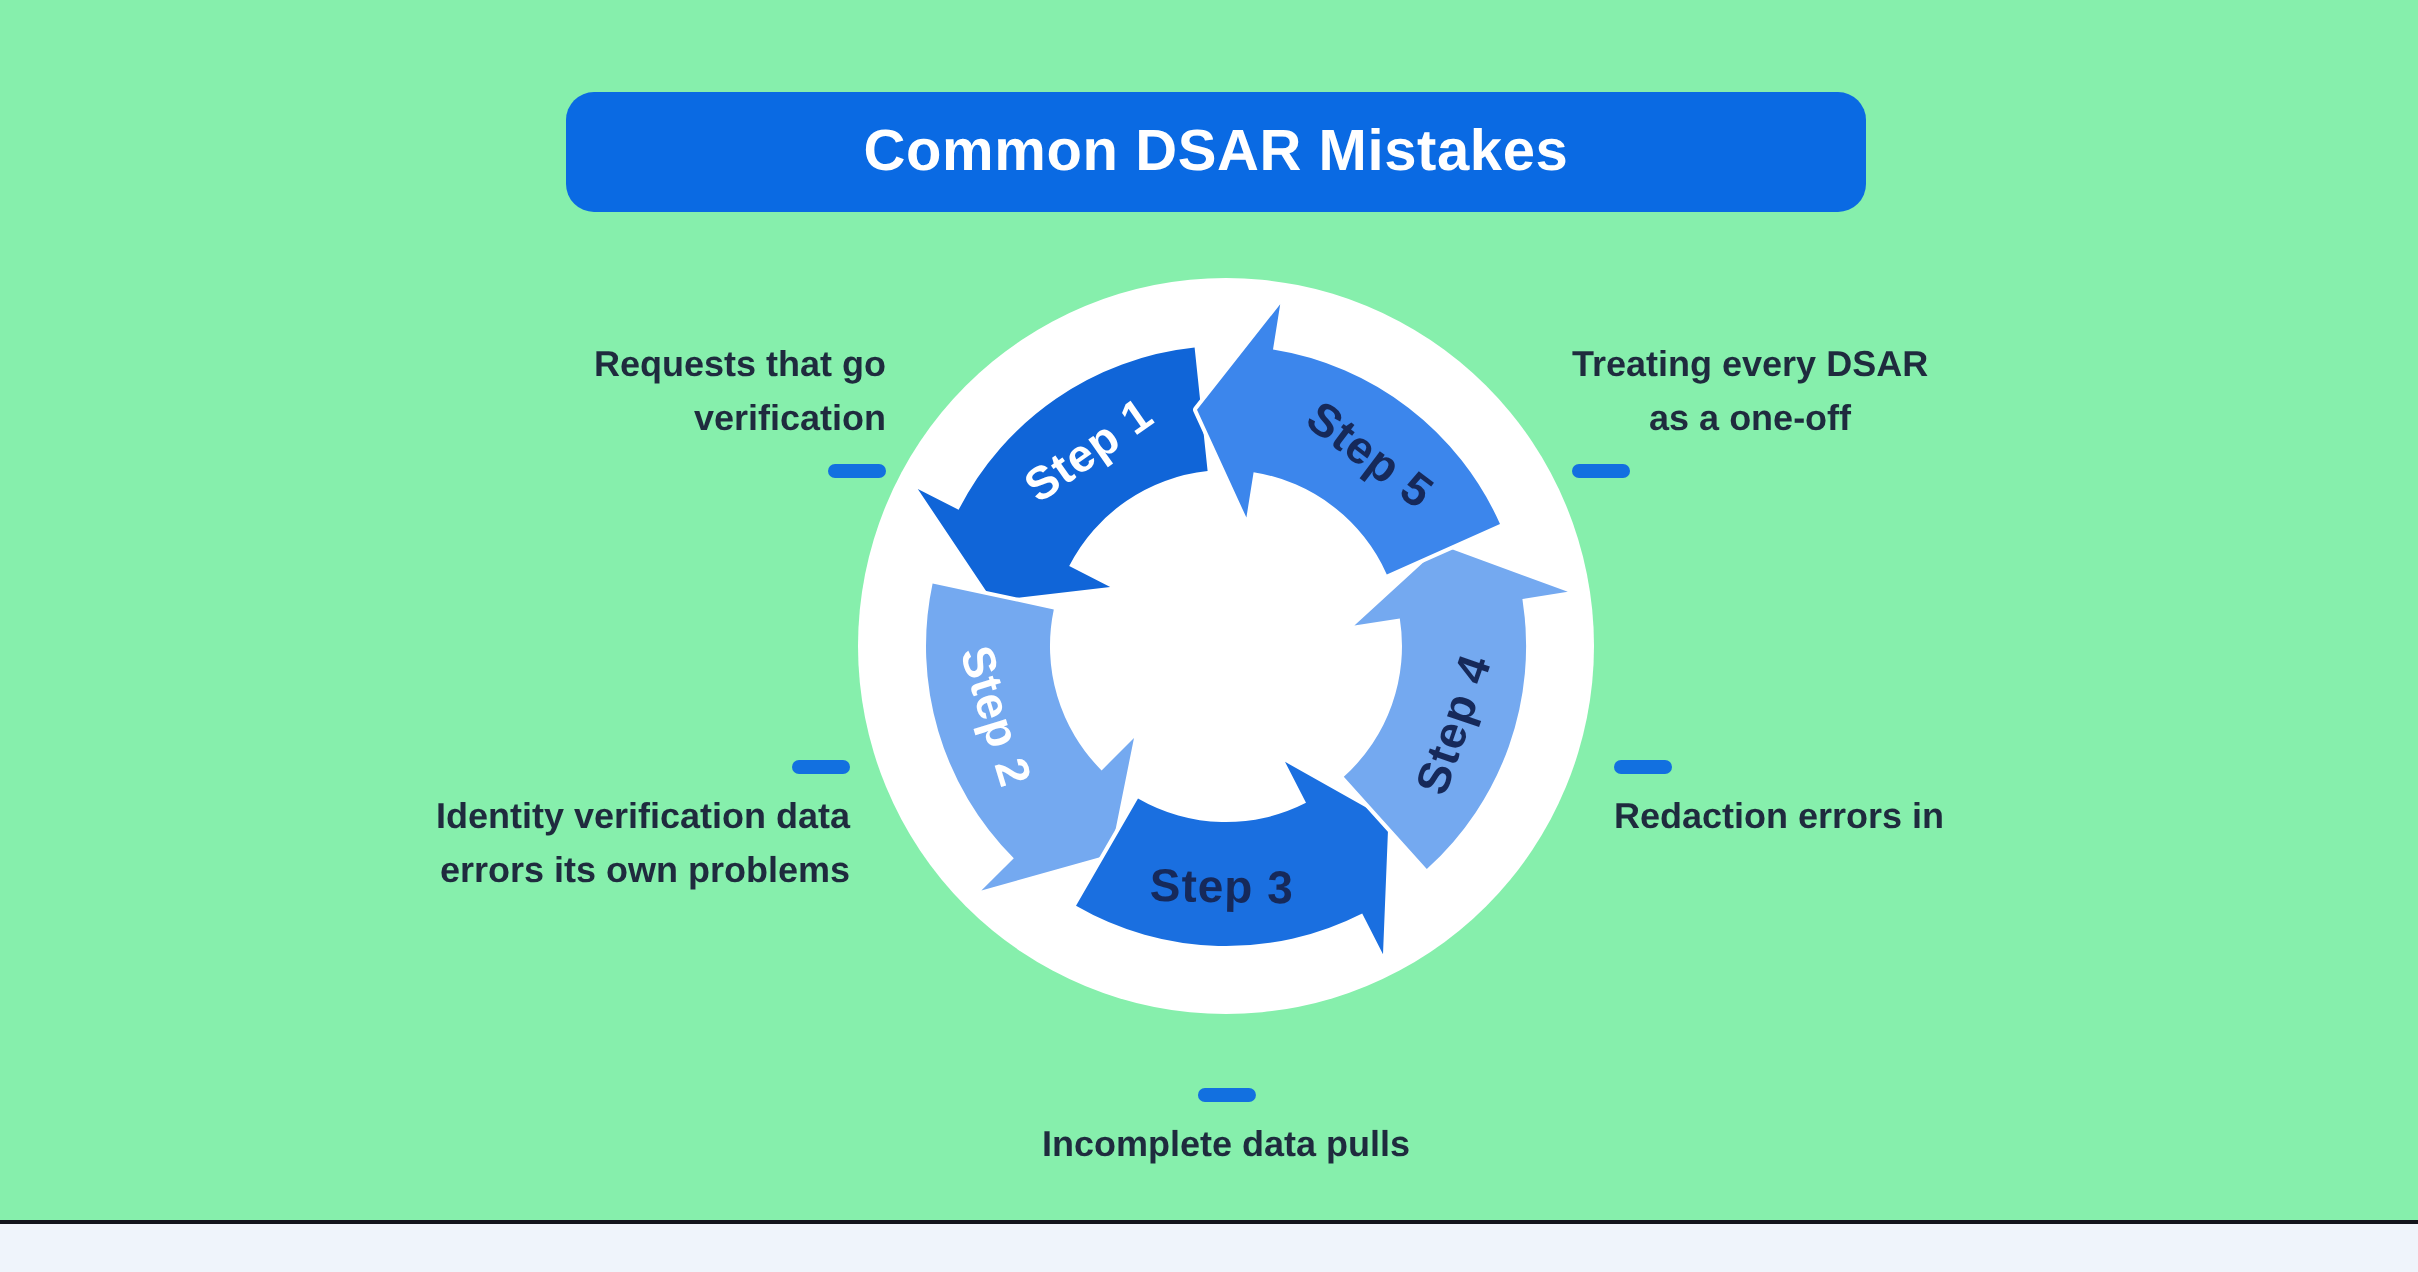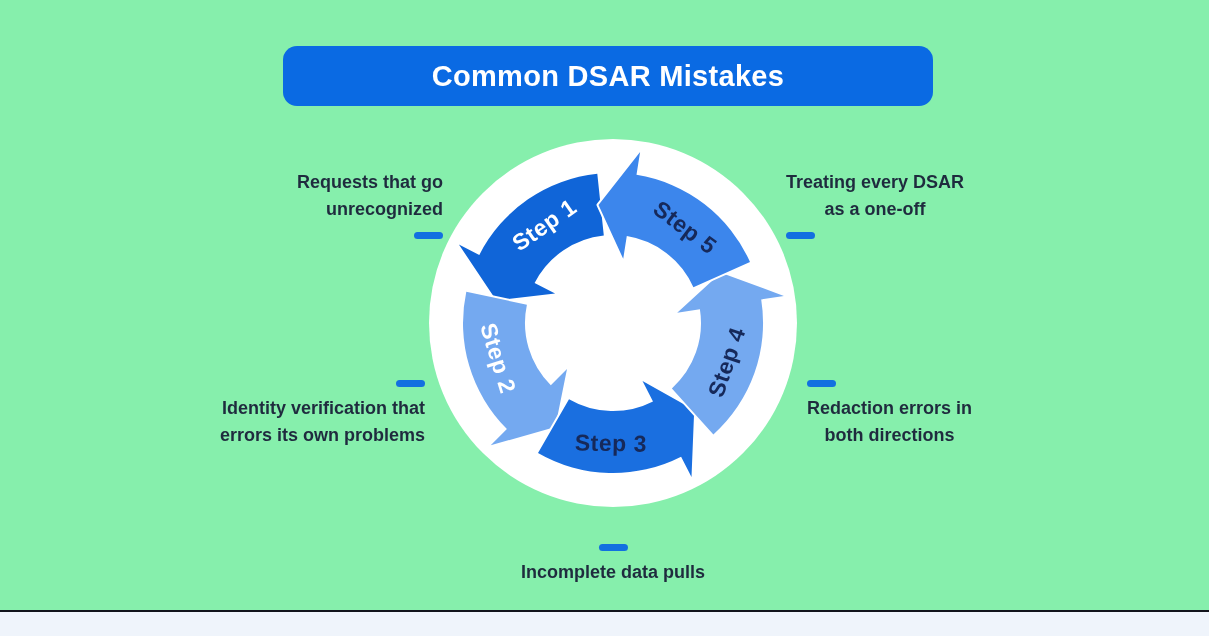--- a/index.html
+++ b/index.html
@@ -59,40 +59,39 @@
       <path d="M 750.0 262.0 A 150 150 0 0 0 636.5 174.8 L 640.1 152.1 L 598.5 204.9 L 623.2 258.8 L 626.8 236.1 A 88 88 0 0 1 693.4 287.2 Z" fill="#3C86EC" stroke="#FFFFFF" stroke-width="4" stroke-linejoin="round" paint-order="stroke"></path>
       <text transform="translate(544.2 224.7) rotate(-35)" text-anchor="middle" dy="0.35em" fill="#FFFFFF" class="step-label">Step 1</text>
       <text transform="translate(498.2 358.1) rotate(73)" text-anchor="middle" dy="0.35em" fill="#FFFFFF" class="step-label">Step 2</text>
       <text transform="translate(610.9 443.0) rotate(1)" text-anchor="middle" dy="0.35em" fill="#16295A" class="step-label">Step 3</text>
       <text transform="translate(726.5 362.1) rotate(-71)" text-anchor="middle" dy="0.35em" fill="#16295A" class="step-label">Step 4</text>
       <text transform="translate(685.2 227.2) rotate(37)" text-anchor="middle" dy="0.35em" fill="#16295A" class="step-label">Step 5</text>
     </svg>
 
   <div class="mistake align-right" style="right:766px;top:153px;">
     <div>Requests that go</div>
-    <div>unrecognized</div>
+    <div>verification</div>
     <div class="dash dash-below"></div>
   </div>
 
   <div class="mistake align-left" style="left:786px;top:153px;">
     <div>Treating every DSAR</div>
     <div>as a one-off</div>
     <div class="dash dash-below"></div>
   </div>
 
   <div class="mistake align-right" style="right:784px;top:364px;">
     <div class="dash dash-above"></div>
-    <div>Identity verification that</div>
+    <div>Identity verification data</div>
     <div>errors its own problems</div>
   </div>
 
   <div class="mistake align-left" style="left:807px;top:364px;">
     <div class="dash dash-above"></div>
     <div>Redaction errors in</div>
-    <div>both directions</div>
   </div>
 
   <div class="mistake align-center" style="left:613px;top:528px;transform:translateX(-50%);">
     <div class="dash dash-above"></div>
     <div>Incomplete data pulls</div>
   </div>
 
   <div class="bottom-line"></div>
 </div>
 

